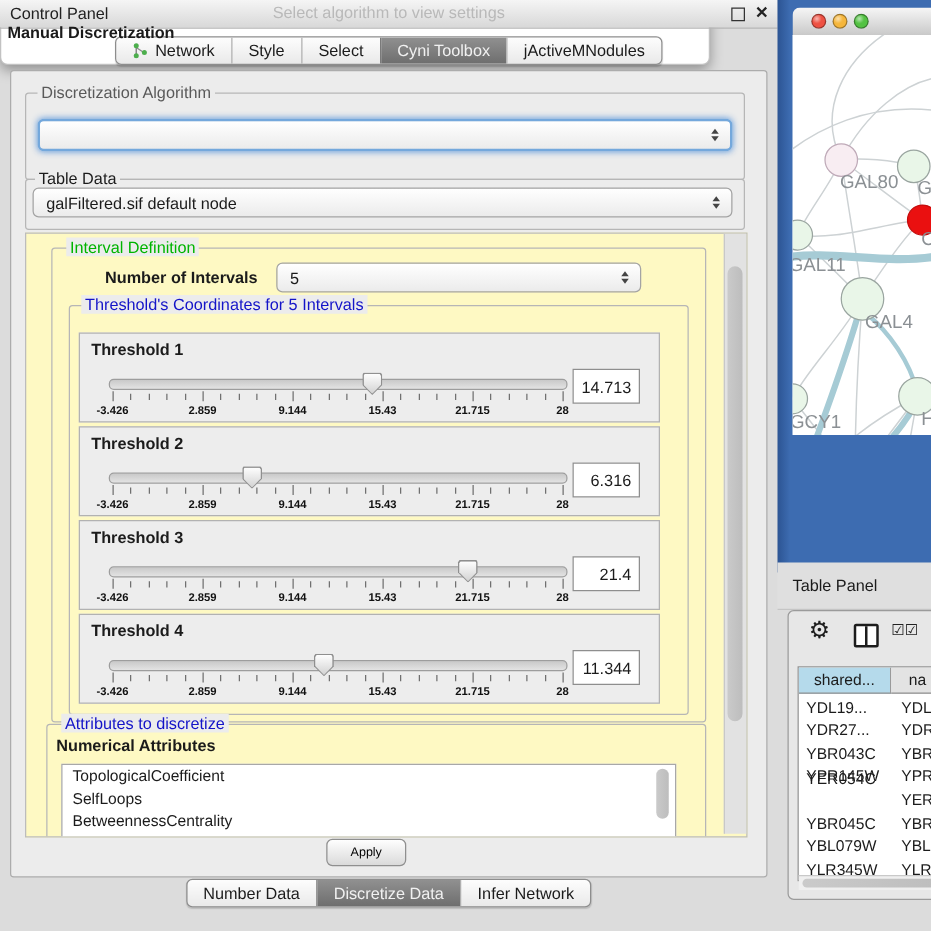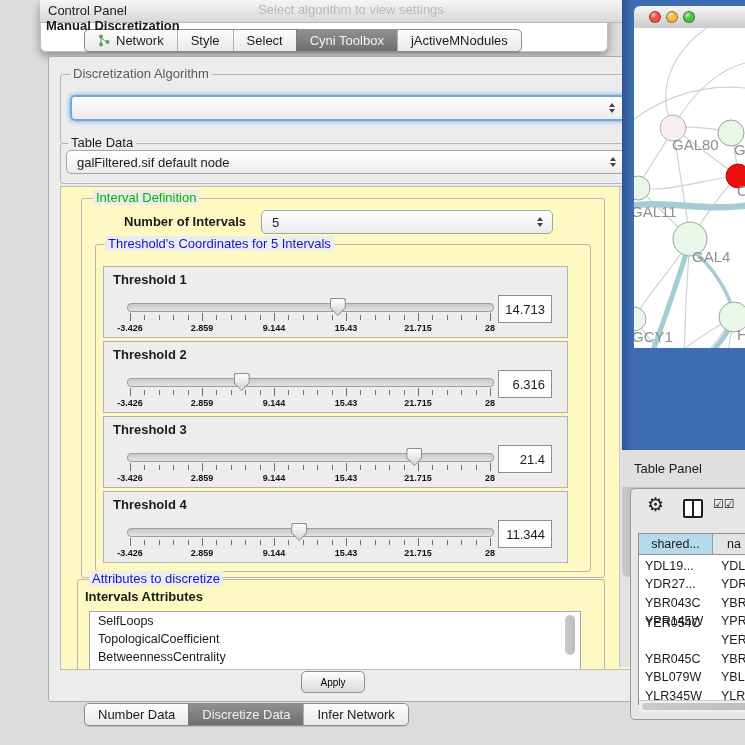--- a/index.html
+++ b/index.html
@@ -1,26 +1,26 @@
 <!DOCTYPE html>
 <html><head>
 <meta charset="utf-8">
 <style>
   html,body{margin:0;padding:0;}
   body{width:745px;height:745px;overflow:hidden;background:#dcdcdc;
        font-family:"Liberation Sans",sans-serif;color:#1b1b1b;position:relative;}
   .abs{position:absolute;}
   
-  #control-panel{left:0;top:0;width:622px;height:745px;background:#dcdcdc;margin-left:40px;}
+  #control-panel{left:0;top:0;width:622px;height:745px;background:#dcdcdc;}
   #cp-header{left:0;top:0;width:622px;height:22px;
      background:linear-gradient(#f5f5f5,#d8d8d8);border-bottom:1px solid #b5b5b5;}
   #cp-title{left:8px;top:3px;font-size:13px;color:#222;}
   .win-float{left:585px;top:6px;width:9px;height:9px;border:1.6px solid #333;background:transparent;}
   .win-close{left:604px;top:2px;font-size:13px;font-weight:bold;color:#222;}
-  .tabbar{left:0;width:622px;display:flex;padding-left:44px;}
+  .tabbar{left:0;width:622px;display:flex;justify-content:center;}
   #tabs-top{top:29px;}
   #tabs-bottom{top:703px;}
   .seg{display:flex;border:1px solid #8d8d8d;border-radius:5px;overflow:hidden;
        background:linear-gradient(#fdfdfd,#e9e9e9);box-shadow:0 1px 1px rgba(0,0,0,.15);}
   .seg .tab{padding:3px 13px;font-size:13px;border-left:1px solid #b0b0b0;display:flex;align-items:center;gap:5px;white-space:nowrap;}
   .seg .tab:first-child{border-left:none;}
   .seg .tab.selected{background:linear-gradient(#909090,#6e6e6e);color:#f1f1f1;border-left-color:#7a7a7a;}
   #main-panel{left:8px;top:56px;width:604px;height:644px;background:#ececec;
       border:1px solid #acacac;border-radius:3px;}
   .group{border:1px solid #b6b6b6;border-radius:3px;}
@@ -306,24 +306,24 @@
           <div class="tick-label" style="left: 386px; top: 56px;">28</div>
           <div class="thr-handle-o" style="left: 187.197px;">
             <div class="thr-handle-i"></div>
           </div>
           <div class="valfield">11.344</div>
         </div>
       </div>
 
     <div class="group abs" style="left:16px;top:392px;width:526px;height:140px;"></div>
     <div class="gtitle abs" style="left:28px;top:384px;color:#1414c8;">Attributes to discretize</div>
-    <div class="abs" style="left:24px;top:402px;font-size:13px;font-weight:bold;">Intervals Attributes</div>
+    <div class="abs" style="left:24px;top:402px;font-size:13px;font-weight:bold;">Numerical Attributes</div>
     <div id="attr-list" class="abs">
+        <div class="list-item">TopologicalCoefficient</div>
         <div class="list-item">SelfLoops</div>
-        <div class="list-item">TopologicalCoefficient</div>
         <div class="list-item">BetweennessCentrality</div>
       </div>
     <div class="sb-thumb abs" style="left:504px;top:428px;width:10px;height:40px;"></div>
   </div>
 
   <div class="vsb-track abs" style="left:579px;top:187px;width:17px;height:480px;">
     <div class="sb-thumb abs" style="left:2px;top:26px;width:12px;height:364px;"></div>
   </div>
 
   <button id="apply-btn" class="abs">Apply</button>

